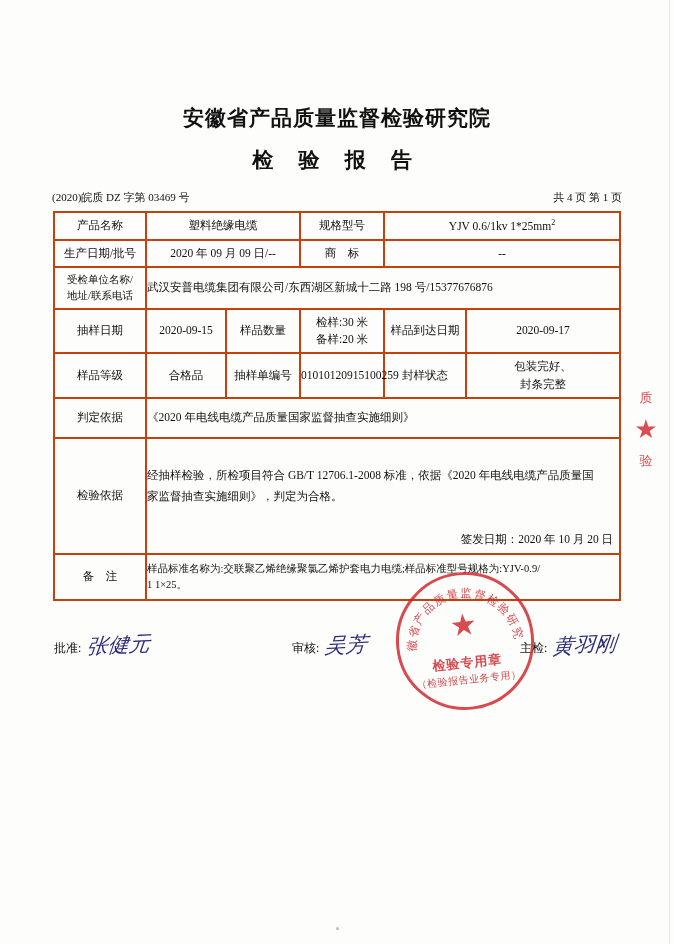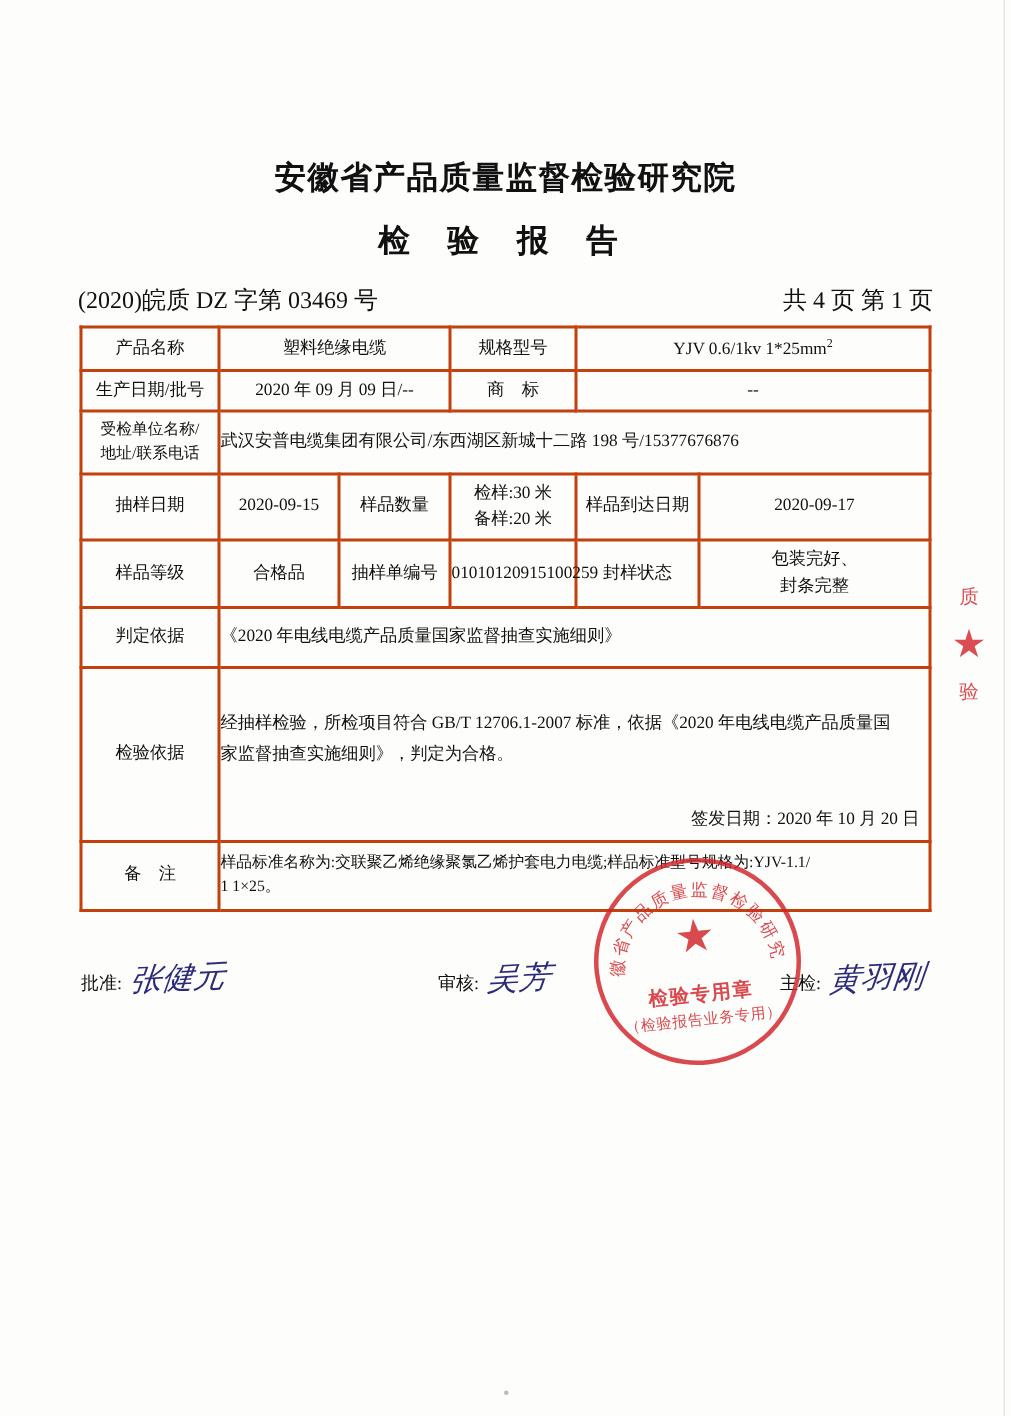--- a/index.html
+++ b/index.html
@@ -26,21 +26,21 @@
     text-align:center;
     font-size:21px;
     font-weight:bold;
     letter-spacing:10px;
     margin-top:14px;
   }
   .meta{
     margin:16px 52px 6px 52px;
     display:flex;
     justify-content:space-between;
-    font-size:16px;
+    font-size:11px;
   }
   table.rep{
     border-collapse:collapse;
     width:566px;
     margin:0 auto;
     table-layout:fixed;
     font-size:11.5px;
   }
   table.rep td{
     border:2px solid #c2410c;
@@ -222,30 +222,30 @@
         </td>
       </tr>
       <tr>
         <td class="lab">判定依据</td>
         <td class="lft" colspan="5" style="height:30px">《2020 年电线电缆产品质量国家监督抽查实施细则》</td>
       </tr>
       <tr>
         <td class="lab">检验依据</td>
         <td class="lft concl" colspan="5" style="height:104px">
           <div style="padding-top:24px">
-            <p>经抽样检验，所检项目符合 GB/T 12706.1-2007 标准，依据《2020 年电线电缆产品质量国</p>
+            <p>经抽样检验，所检项目符合 GB/T 12706.1-2008 标准，依据《2020 年电线电缆产品质量国</p>
             <p>家监督抽查实施细则》，判定为合格。</p>
           </div>
           <div class="signdate">签发日期：2020 年 10 月 20 日</div>
         </td>
       </tr>
       <tr>
         <td class="lab">备　注</td>
         <td class="lft small" colspan="5" style="height:36px">
-          <div>样品标准名称为:交联聚乙烯绝缘聚氯乙烯护套电力电缆;样品标准型号规格为:YJV-1.1/</div>
+          <div>样品标准名称为:交联聚乙烯绝缘聚氯乙烯护套电力电缆;样品标准型号规格为:YJV-0.9/</div>
           <div>1 1×25。</div>
         </td>
       </tr>
     </tbody>
   </table>
 
   <div class="sigrow">
     <div class="sigcell" style="width:190px">
       <span class="siglabel">批准:</span>
       <span class="sigscript">张健元</span>

